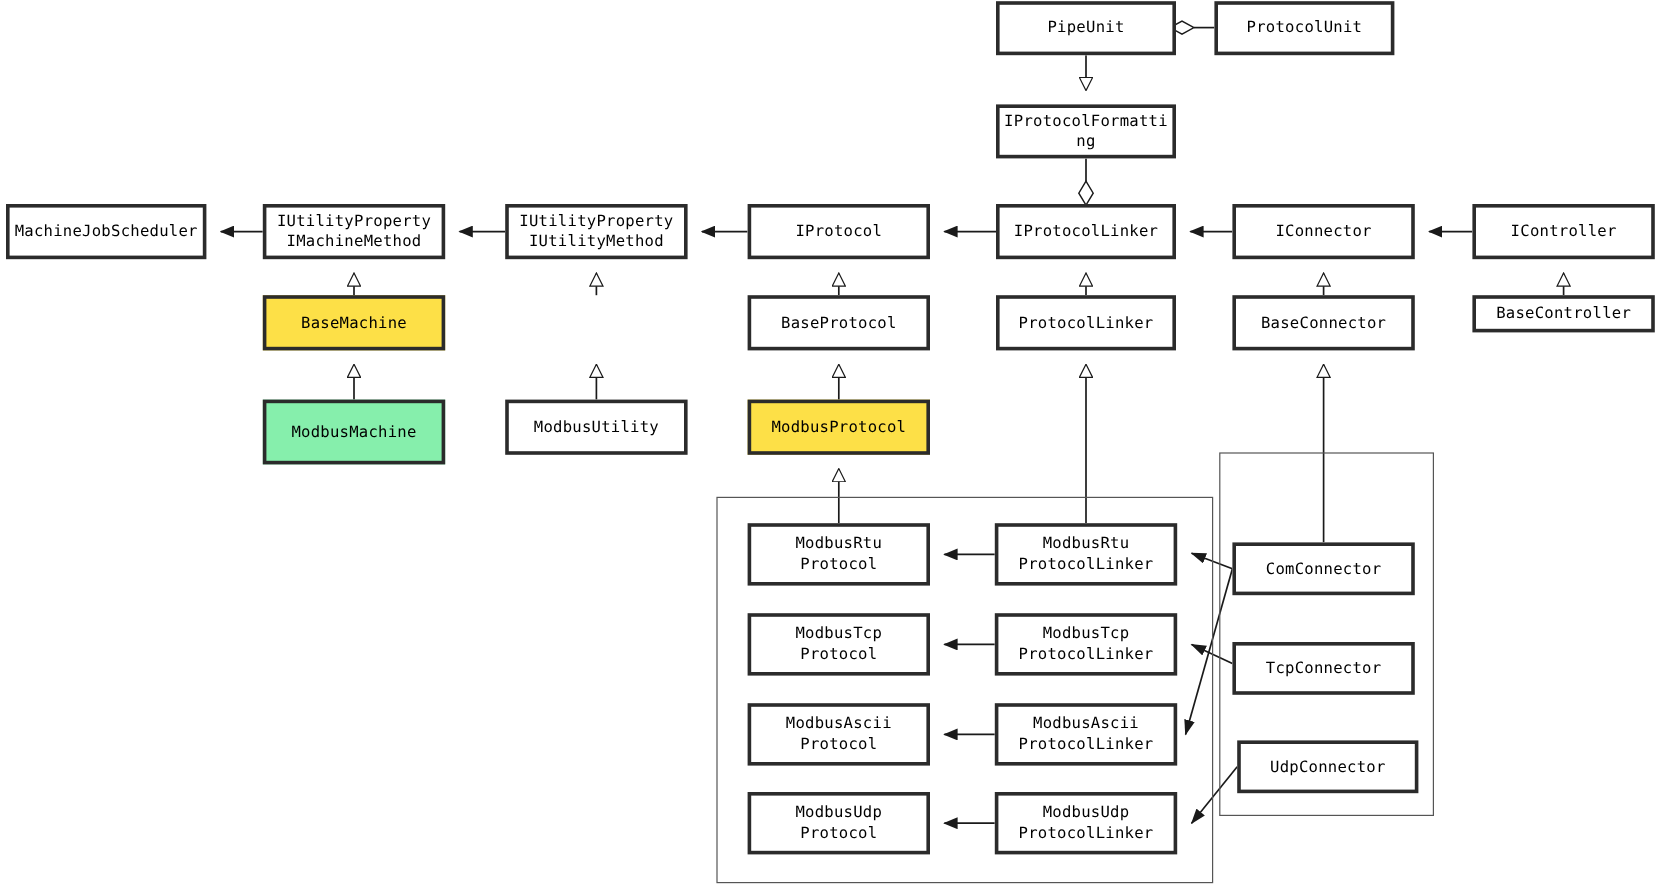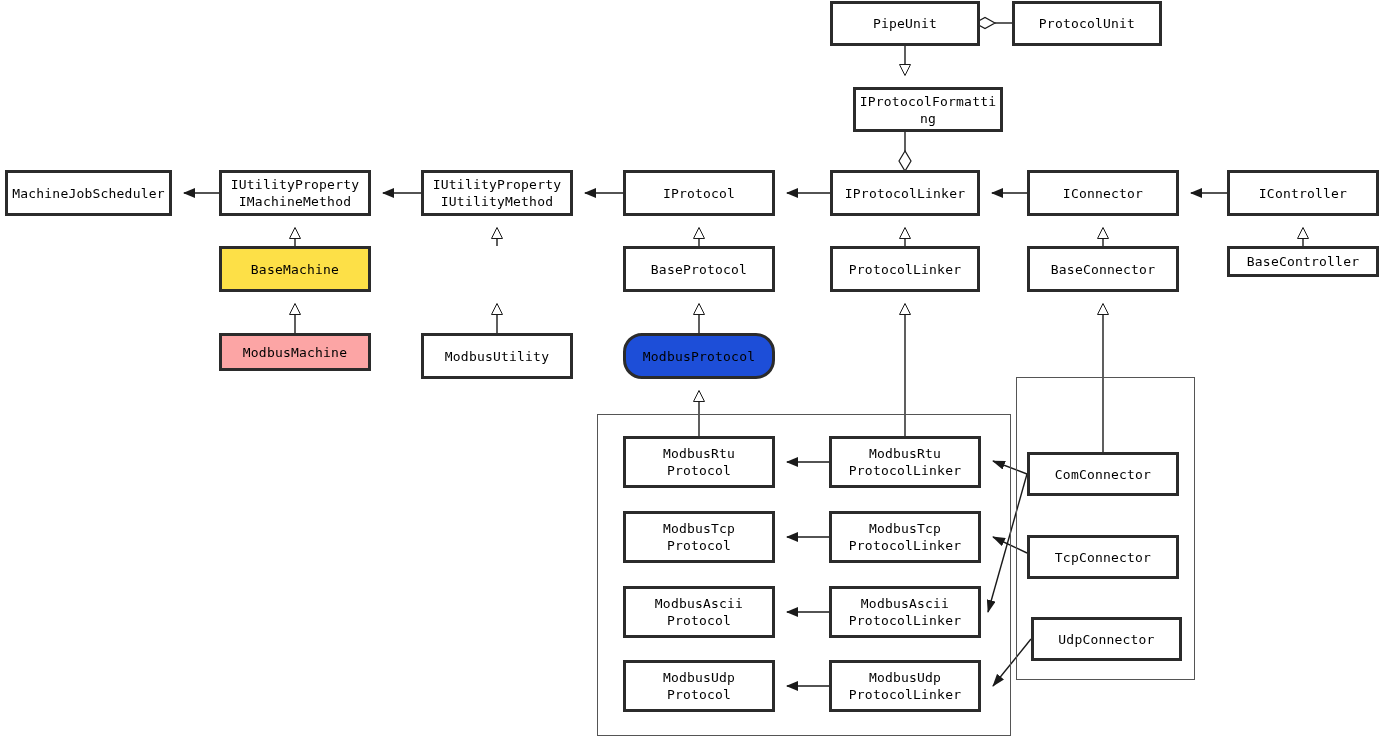--- a/index.html
+++ b/index.html
@@ -111,42 +111,42 @@
       <line x1="1027" y1="553" x2="993" y2="537" marker-end="url(#thin-arrow)"></line>
       <line x1="1031" y1="639" x2="993" y2="686" marker-end="url(#thin-arrow)"></line>
     </g>
   </svg>
 
   <div class="group-box" style="left: 597px; top: 414px; width: 414px; height: 322px; border-color: rgb(85, 85, 85);"></div>
   <div class="group-box" style="left: 1016px; top: 377px; width: 179px; height: 303px; border-color: rgb(85, 85, 85);"></div>
 
   <div class="node" style="left: 830px; top: 1px; width: 150px; height: 45px; border-color: rgb(43, 43, 43); background: rgb(255, 255, 255);">PipeUnit</div>
   <div class="node" style="left: 1012px; top: 1px; width: 150px; height: 45px; border-color: rgb(43, 43, 43); background: rgb(255, 255, 255);">ProtocolUnit</div>
-  <div class="node" style="left: 830px; top: 87px; width: 150px; height: 45px; border-color: rgb(43, 43, 43); background: rgb(255, 255, 255); margin-left: 23px;">IProtocolFormatti
+  <div class="node" style="left: 830px; top: 87px; width: 150px; height: 45px; border-color: rgb(43, 43, 43); background: rgb(255, 255, 255);">IProtocolFormatti
 ng</div>
 
   <div class="node" style="left: 5px; top: 170px; width: 167px; height: 46px; border-color: rgb(43, 43, 43); background: rgb(255, 255, 255);">MachineJobScheduler</div>
   <div class="node" style="left: 219px; top: 170px; width: 152px; height: 46px; border-color: rgb(43, 43, 43); background: rgb(255, 255, 255);">IUtilityProperty
 IMachineMethod</div>
   <div class="node" style="left: 421px; top: 170px; width: 152px; height: 46px; border-color: rgb(43, 43, 43); background: rgb(255, 255, 255);">IUtilityProperty
 IUtilityMethod</div>
   <div class="node" style="left: 623px; top: 170px; width: 152px; height: 46px; border-color: rgb(43, 43, 43); background: rgb(255, 255, 255);">IProtocol</div>
   <div class="node" style="left: 830px; top: 170px; width: 150px; height: 46px; border-color: rgb(43, 43, 43); background: rgb(255, 255, 255);">IProtocolLinker</div>
   <div class="node" style="left: 1027px; top: 170px; width: 152px; height: 46px; border-color: rgb(43, 43, 43); background: rgb(255, 255, 255);">IConnector</div>
   <div class="node" style="left: 1227px; top: 170px; width: 152px; height: 46px; border-color: rgb(43, 43, 43); background: rgb(255, 255, 255);">IController</div>
 
   <div class="node" style="left: 219px; top: 246px; width: 152px; height: 46px; border-color: rgb(43, 43, 43); background: #fde047;">BaseMachine</div>
   <div class="node" style="left: 623px; top: 246px; width: 152px; height: 46px; border-color: rgb(43, 43, 43); background: rgb(255, 255, 255);">BaseProtocol</div>
   <div class="node" style="left: 830px; top: 246px; width: 150px; height: 46px; border-color: rgb(43, 43, 43); background: rgb(255, 255, 255);">ProtocolLinker</div>
   <div class="node" style="left: 1027px; top: 246px; width: 152px; height: 46px; border-color: rgb(43, 43, 43); background: rgb(255, 255, 255);">BaseConnector</div>
   <div class="node" style="left: 1227px; top: 246px; width: 152px; height: 31px; border-color: rgb(43, 43, 43); background: rgb(255, 255, 255);">BaseController</div>
 
-  <div class="node" style="left: 219px; top: 333px; width: 152px; height: 38px; border-color: rgb(43, 43, 43); background: #fca5a5;">ModbusMachine</div>
+  <div class="node" style="left: 219px; top: 333px; width: 152px; height: 54px; border-color: rgb(43, 43, 43); background: #86efac;">ModbusMachine</div>
   <div class="node" style="left: 421px; top: 333px; width: 152px; height: 46px; border-color: rgb(43, 43, 43); background: rgb(255, 255, 255);">ModbusUtility</div>
-  <div class="node" style="left: 623px; top: 333px; width: 152px; height: 46px; border-color: rgb(43, 43, 43); background: #1d4ed8; border-radius: 19px;">ModbusProtocol</div>
+  <div class="node" style="left: 623px; top: 333px; width: 152px; height: 46px; border-color: rgb(43, 43, 43); background: #fde047;">ModbusProtocol</div>
 
   <div class="node" style="left: 623px; top: 436px; width: 152px; height: 52px; border-color: rgb(43, 43, 43); background: rgb(255, 255, 255);">ModbusRtu
 Protocol</div>
   <div class="node" style="left: 829px; top: 436px; width: 152px; height: 52px; border-color: rgb(43, 43, 43); background: rgb(255, 255, 255);">ModbusRtu
 ProtocolLinker</div>
   <div class="node" style="left: 623px; top: 511px; width: 152px; height: 52px; border-color: rgb(43, 43, 43); background: rgb(255, 255, 255);">ModbusTcp
 Protocol</div>
   <div class="node" style="left: 829px; top: 511px; width: 152px; height: 52px; border-color: rgb(43, 43, 43); background: rgb(255, 255, 255);">ModbusTcp
 ProtocolLinker</div>
   <div class="node" style="left: 623px; top: 586px; width: 152px; height: 52px; border-color: rgb(43, 43, 43); background: rgb(255, 255, 255);">ModbusAscii

